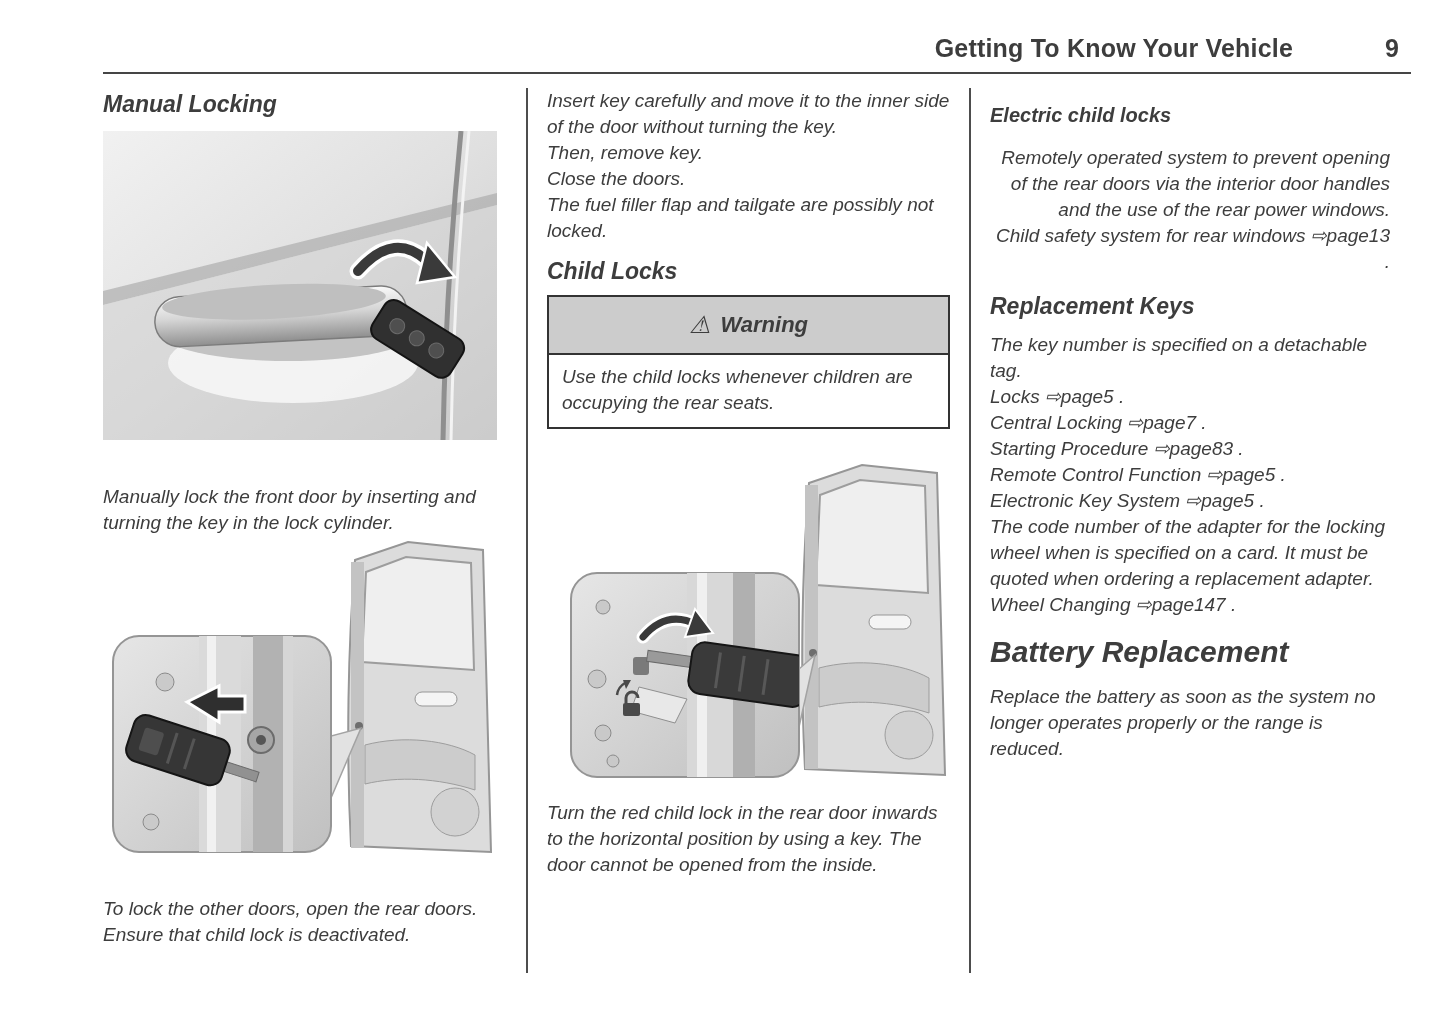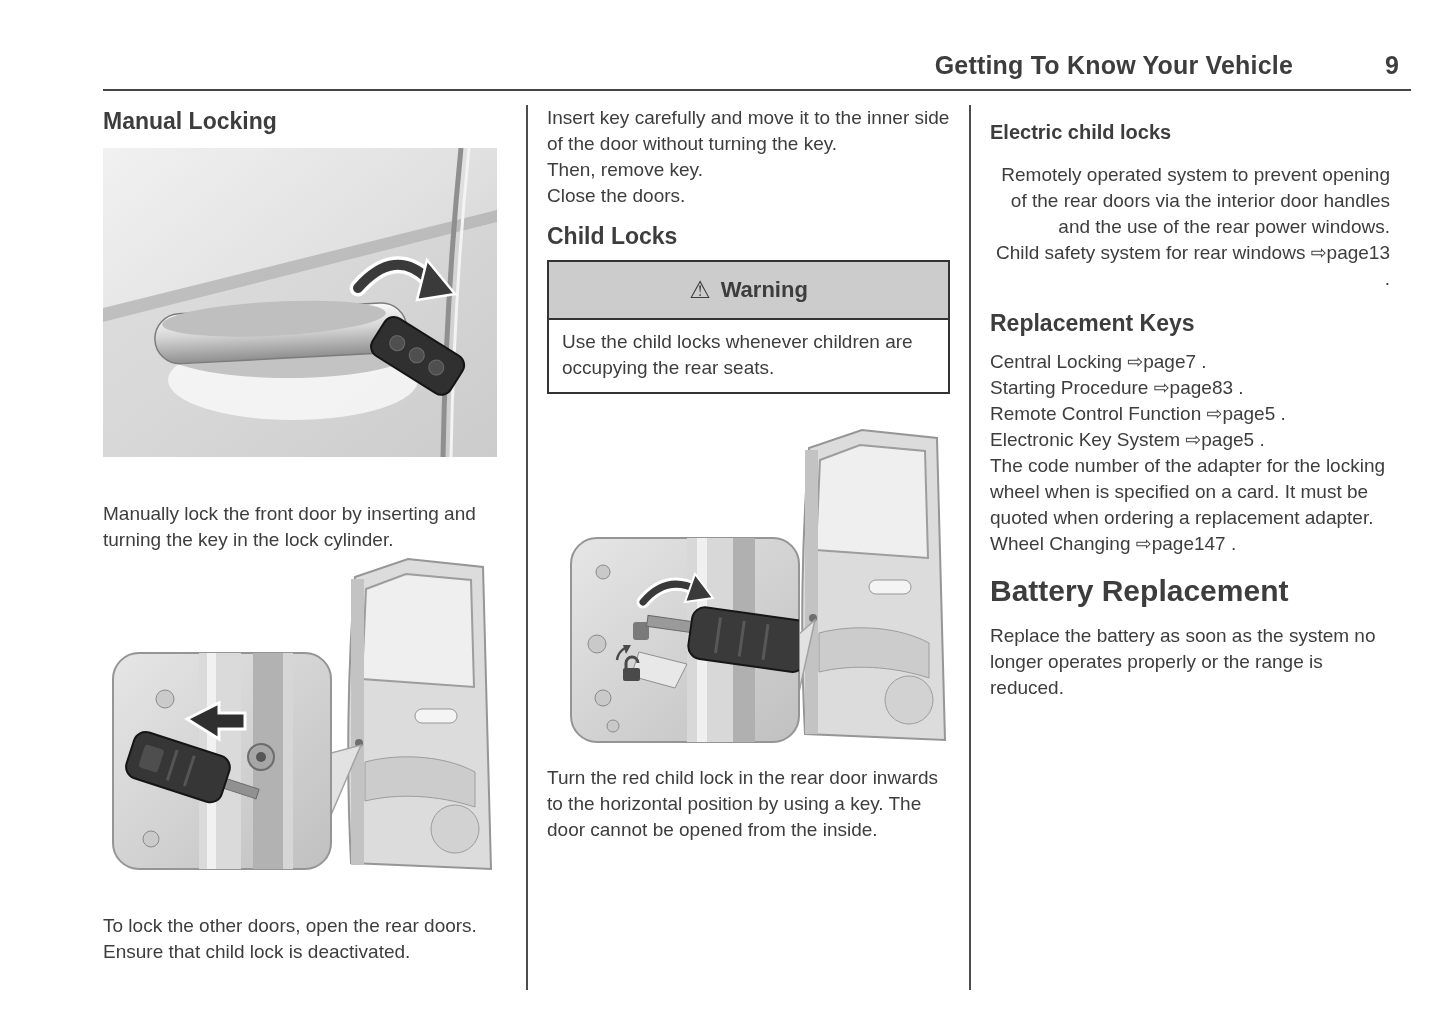--- a/index.html
+++ b/index.html
@@ -1,30 +1,30 @@
 <!DOCTYPE html>
 <html><head>
 <meta charset="utf-8">
 <style>
   html,body{margin:0;padding:0;}
   body{
     width:1445px;height:1018px;background:#ffffff;overflow:hidden;
     font-family:"Liberation Sans", sans-serif;color:#3d3d3d;
     -webkit-font-smoothing:antialiased;
   }
-  .page{box-sizing:border-box;padding:51px 34px 0 103px;}
+  .page{box-sizing:border-box;padding:34px 34px 0 103px;}
 
   
   .hdr{display:flex;justify-content:flex-end;align-items:baseline;padding-right:12px;}
   .hdr-title{font-size:25px;font-weight:bold;letter-spacing:.2px;}
   .hdr-page{font-size:25px;font-weight:bold;margin-left:92px;}
   .hdr-rule{height:2px;background:#454545;margin-top:9px;}
 
   
-  .cols{display:flex;margin-top:14px;align-items:flex-start;}
+  .cols{display:flex;margin-top:14px;align-items:flex-start;font-style:italic;}
   .col{box-sizing:border-box;}
   .col1{width:394px;}
   .col2{width:403px;}
   .col3{width:400px;}
   .vsep{width:2px;height:885px;background:#4d4d4d;flex:none;}
   .vsep.s1{margin:0 19px 0 29px;}
   .vsep.s2{margin:0 19px 0 19px;}
 
   p,.pline{font-size:19px;line-height:26px;margin:0;}
   .h-med{font-size:23px;font-weight:bold;margin:0;line-height:28px;}
@@ -178,20 +178,21 @@
       <p class="p2">To lock the other doors, open the rear doors. Ensure that child lock is deactivated.</p>
     </section>
 
     <div class="vsep s1"></div>
 
     <section class="col col2">
       <div style="font-size:19px;line-height:26px;">
           <div>Insert key carefully and move it to the inner side of the door without turning the key.</div>
           <div>Then, remove key.</div>
           <div>Close the doors.</div>
+          <div>The fuel filler flap and tailgate are possibly not locked.</div>
         </div>
 
       <h2 class="h-med">Child Locks</h2>
 
       <div class="warnbox">
         <div class="warnhead">
           <span class="tri">⚠</span>
           <span>Warning</span>
         </div>
         <div class="warnbody">Use the child locks whenever children are occupying the rear seats.</div>
@@ -270,20 +271,22 @@
       <h3 class="h-small">Electric child locks</h3>
 
       <div class="pb" style="font-size:19px;line-height:26px;">
           <div>Remotely operated system to prevent opening of the rear doors via the interior door handles and the use of the rear power windows.</div>
           <div>Child safety system for rear windows ⇨page13 .</div>
         </div>
 
       <h2 class="h-med">Replacement Keys</h2>
 
       <div class="pc" style="font-size:19px;line-height:26px;">
+          <div>The key number is specified on a detachable tag.</div>
+          <div>Locks ⇨page5 .</div>
           <div>Central Locking ⇨page7 .</div>
           <div>Starting Procedure ⇨page83 .</div>
           <div>Remote Control Function ⇨page5 .</div>
           <div>Electronic Key System ⇨page5 .</div>
           <div>The code number of the adapter for the locking wheel when is specified on a card. It must be quoted when ordering a replacement adapter.</div>
           <div>Wheel Changing ⇨page147 .</div>
         </div>
 
       <h1 class="h-big">Battery Replacement</h1>
 

